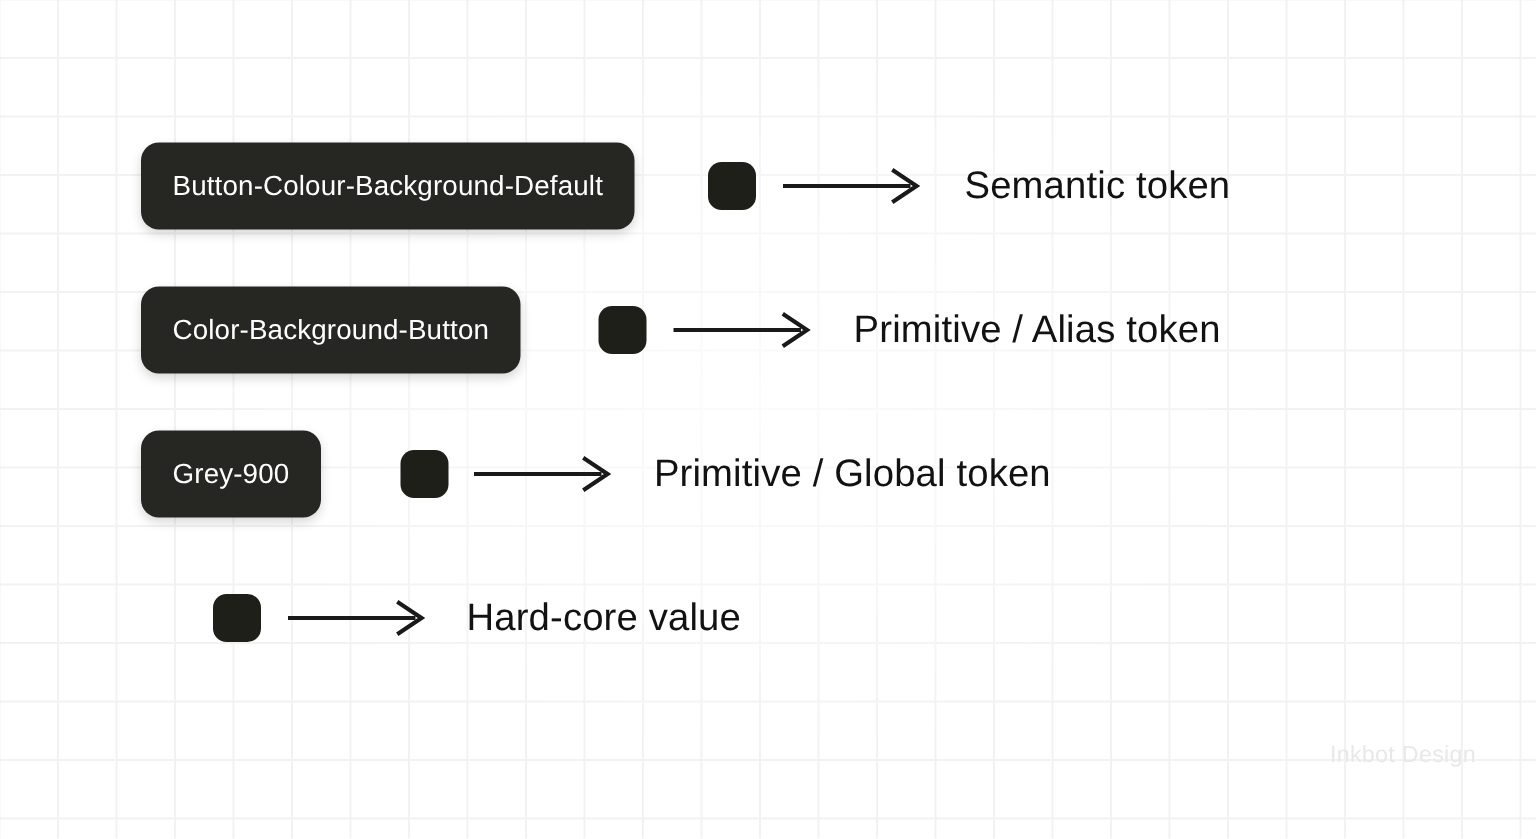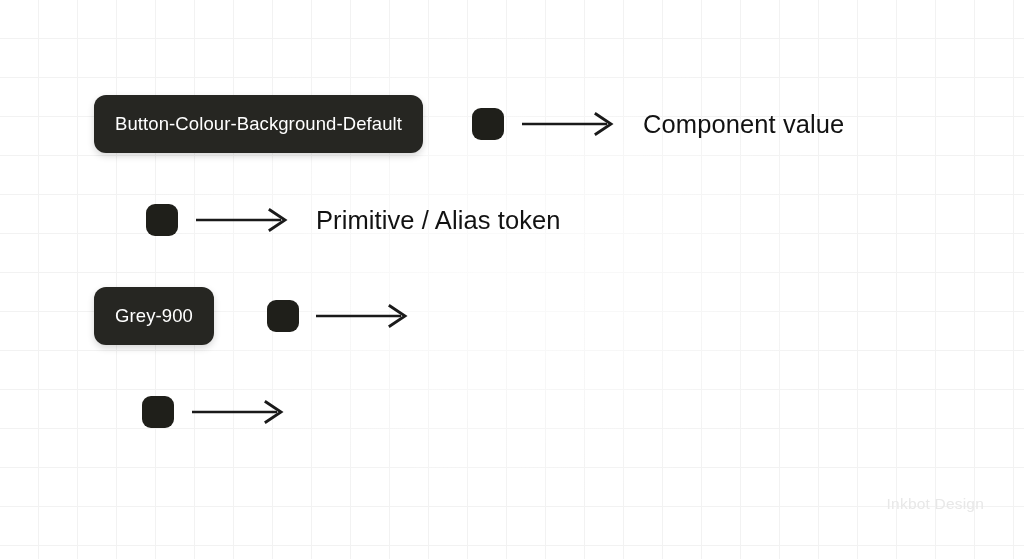--- a/index.html
+++ b/index.html
@@ -103,24 +103,27 @@
       <span>Button-Colour-Background-Default</span>
     </div>
     <div class="gap-a" style="width:49px"></div>
     <div class="swatch"></div>
     <div class="gap-b" style="width:17px"></div>
     <svg class="arrow" width="96" height="26" viewBox="0 0 96 26">
       <line x1="1" y1="13" x2="86" y2="13" stroke="#1a1a1a" stroke-width="2.6"></line>
       <polyline points="75,3 90,13 75,23" fill="none" stroke="#1a1a1a" stroke-width="2.8" stroke-linecap="square" stroke-linejoin="miter"></polyline>
     </svg>
     <div class="gap-c" style="width:26px"></div>
-    <span class="legend-label">Component value</span>
+    <span class="legend-label">Semantic token</span>
   </div>
 
   <div class="row" style="top:191px; left:94px;">
+    <div class="pill">
+      <span>Color-Background-Button</span>
+    </div>
     <div class="gap-a" style="width:52px"></div>
     <div class="swatch"></div>
     <div class="gap-b" style="width:17px"></div>
     <svg class="arrow" width="96" height="26" viewBox="0 0 96 26">
       <line x1="1" y1="13" x2="86" y2="13" stroke="#1a1a1a" stroke-width="2.6"></line>
       <polyline points="75,3 90,13 75,23" fill="none" stroke="#1a1a1a" stroke-width="2.8" stroke-linecap="square" stroke-linejoin="miter"></polyline>
     </svg>
     <div class="gap-c" style="width:25px"></div>
     <span class="legend-label">Primitive / Alias token</span>
   </div>
@@ -130,27 +133,29 @@
       <span>Grey-900</span>
     </div>
     <div class="gap-a" style="width:53px"></div>
     <div class="swatch"></div>
     <div class="gap-b" style="width:16px"></div>
     <svg class="arrow" width="96" height="26" viewBox="0 0 96 26">
       <line x1="1" y1="13" x2="86" y2="13" stroke="#1a1a1a" stroke-width="2.6"></line>
       <polyline points="75,3 90,13 75,23" fill="none" stroke="#1a1a1a" stroke-width="2.8" stroke-linecap="square" stroke-linejoin="miter"></polyline>
     </svg>
     <div class="gap-c" style="width:25px"></div>
+    <span class="legend-label">Primitive / Global token</span>
   </div>
 
   <div class="row" style="top:383px; left:94px;">
     <div class="gap-a" style="width:48px"></div>
     <div class="swatch"></div>
     <div class="gap-b" style="width:17px"></div>
     <svg class="arrow" width="96" height="26" viewBox="0 0 96 26">
       <line x1="1" y1="13" x2="86" y2="13" stroke="#1a1a1a" stroke-width="2.6"></line>
       <polyline points="75,3 90,13 75,23" fill="none" stroke="#1a1a1a" stroke-width="2.8" stroke-linecap="square" stroke-linejoin="miter"></polyline>
     </svg>
     <div class="gap-c" style="width:24px"></div>
+    <span class="legend-label">Hard-core value</span>
   </div>
 
   <div id="watermark">Inkbot Design</div>
 </div>
 
 </body></html>

